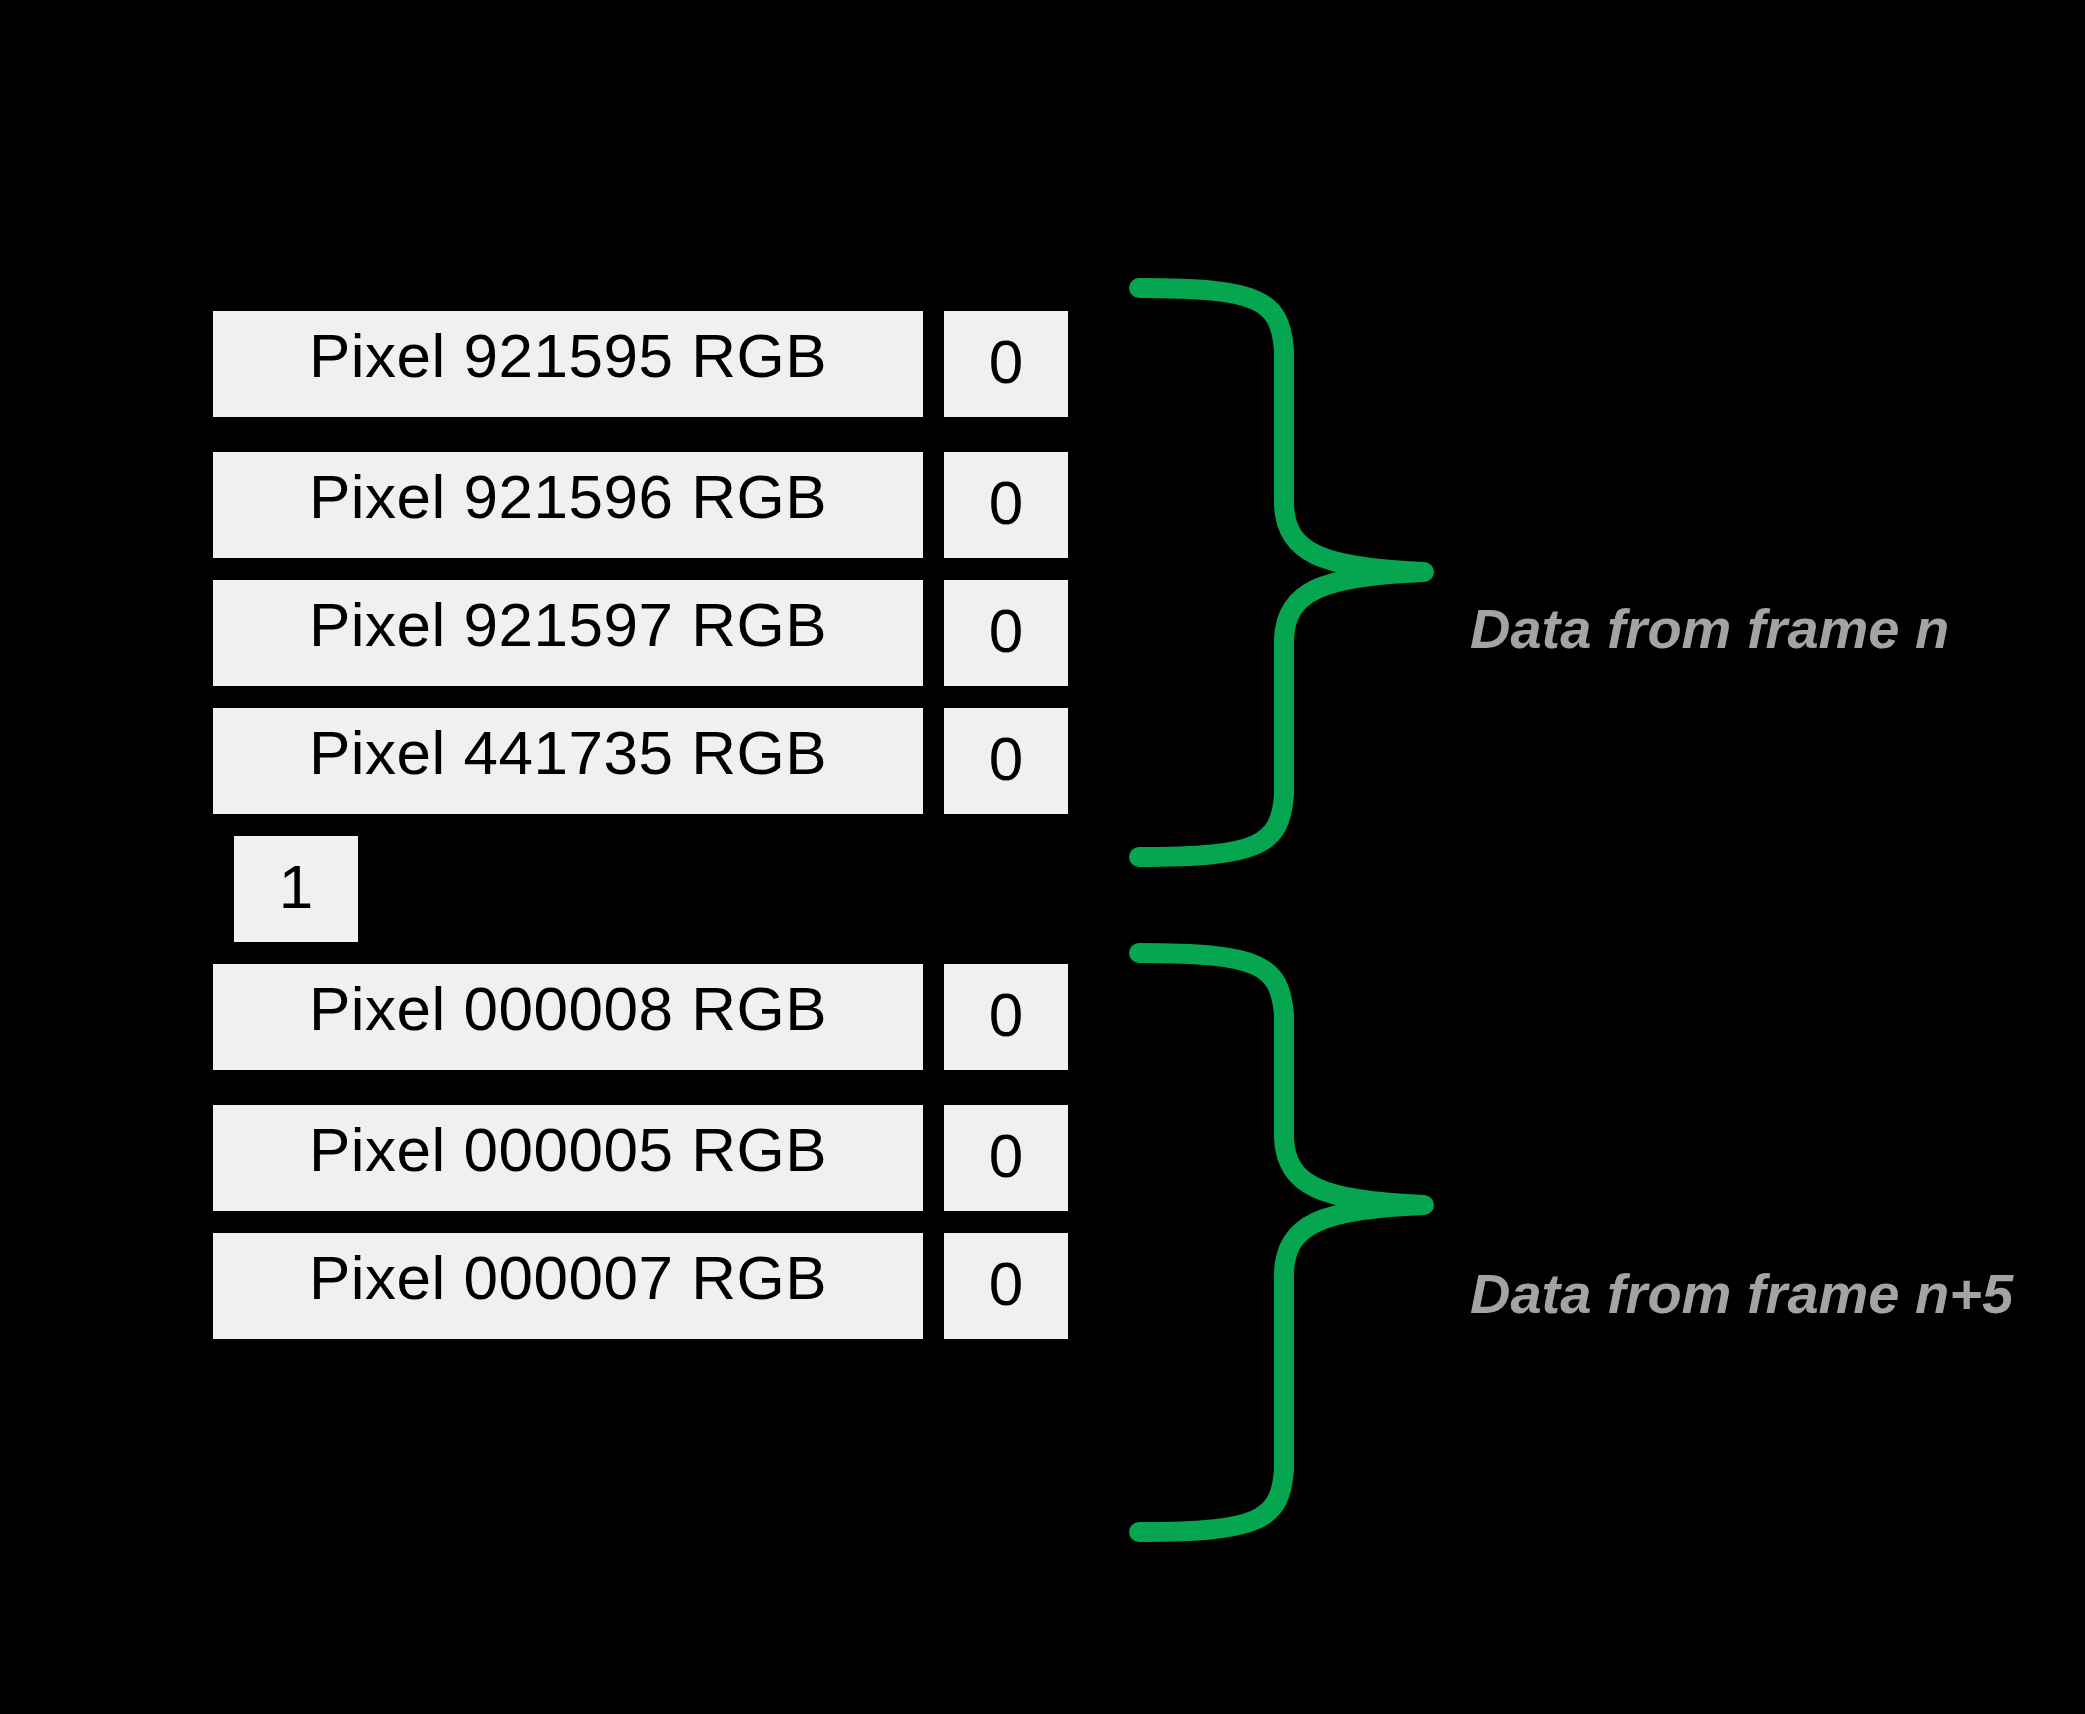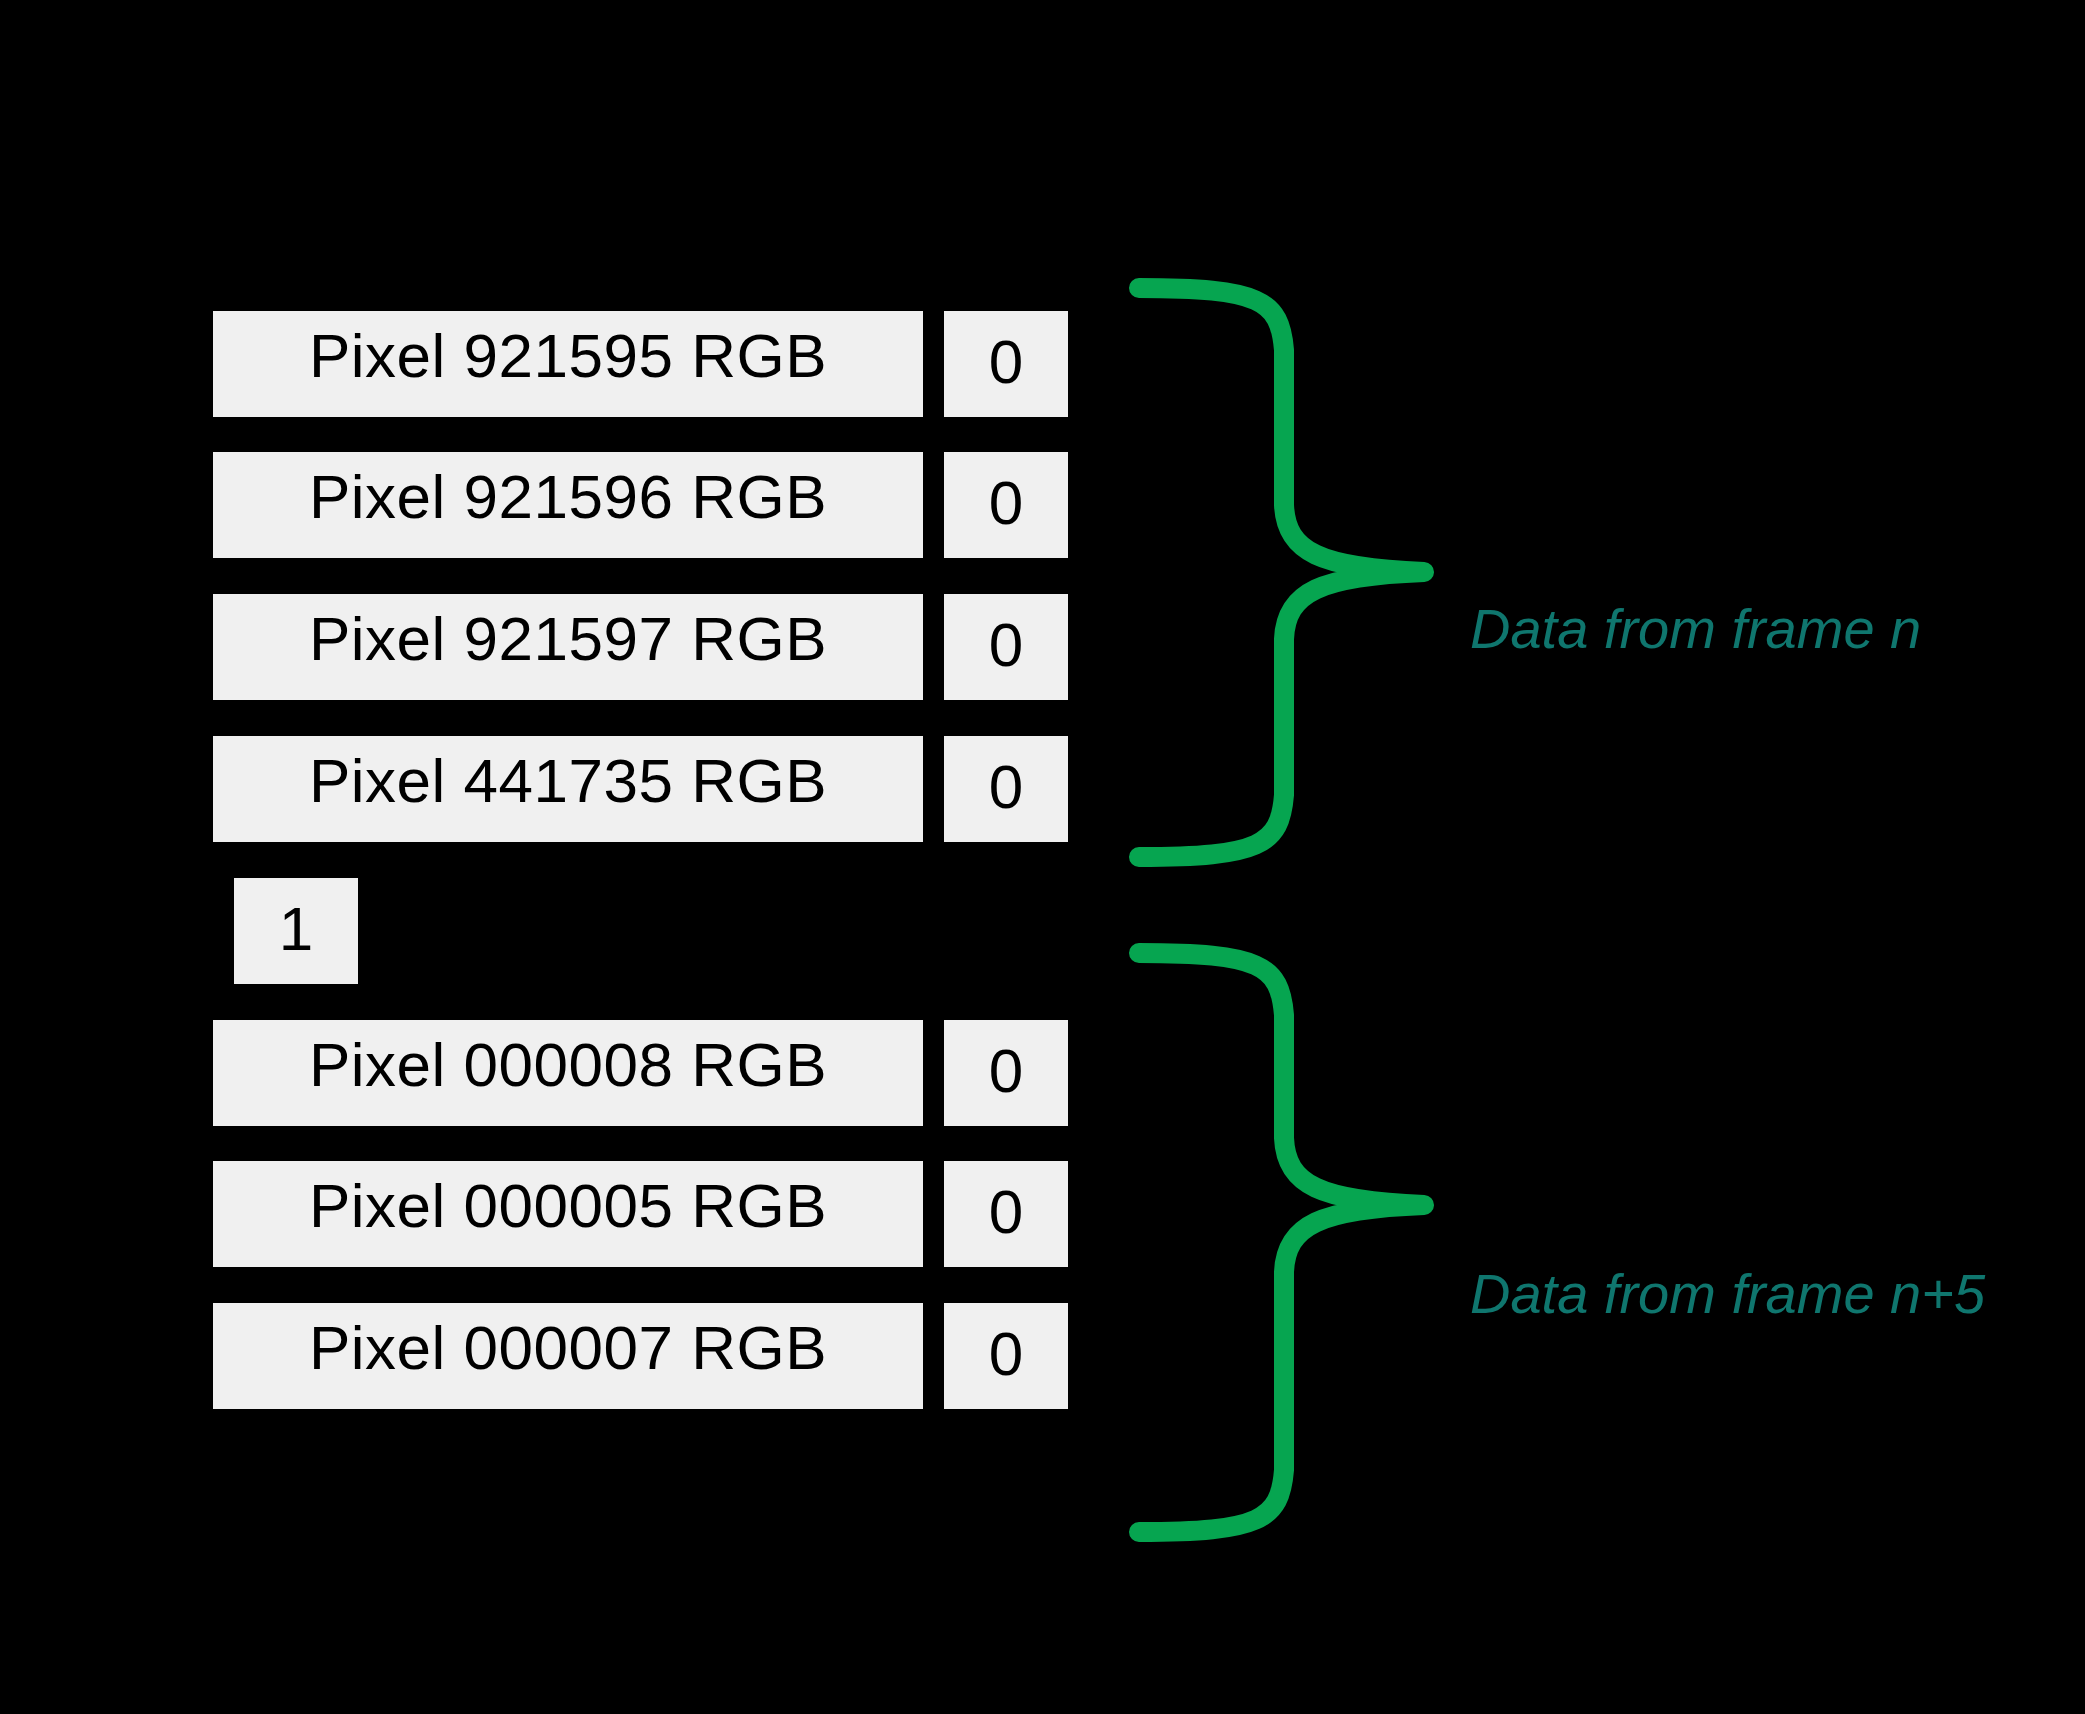--- a/index.html
+++ b/index.html
@@ -20,21 +20,21 @@
   #memory-table {
     position: absolute;
     left: 213px;
     top: 311px;
     width: 855px;
   }
   .mem-row {
     display: flex;
     align-items: stretch;
     height: 106px;
-    margin-bottom: 36px;
+    margin-bottom: 22px;
   }
   .mem-row.gap-wide { margin-bottom: 35px; }
   .mem-row:last-child { margin-bottom: 0; }
 
   .mem-label {
     width: 710px;
     background: #f0f0f0;
     color: #000000;
     display: flex;
     align-items: center;
@@ -66,23 +66,23 @@
     top: 0;
     width: 2085px;
     height: 1714px;
     pointer-events: none;
   }
 
   
   .annot {
     position: absolute;
     font-size: 56px;
-    font-weight: normal;
+    font-weight: bold;
     font-style: italic;
-    color: #0f766e;
+    color: #a3a3a3;
     white-space: nowrap;
     line-height: 1;
   }
   #annot-frame-n    { left: 1470px; top: 601px; }
   #annot-frame-n1   { left: 1470px; top: 1266px; }
 </style>
 </head>
 <body>
 
 <div id="canvas">

